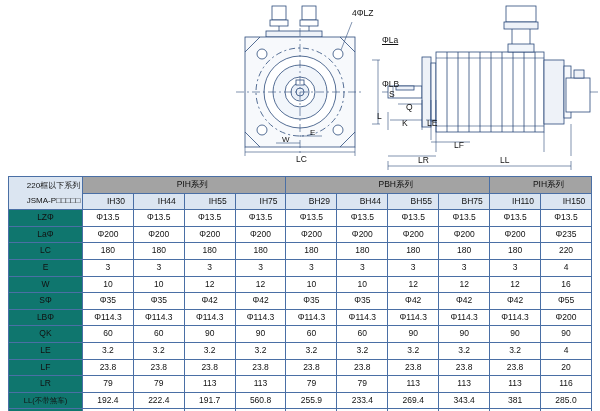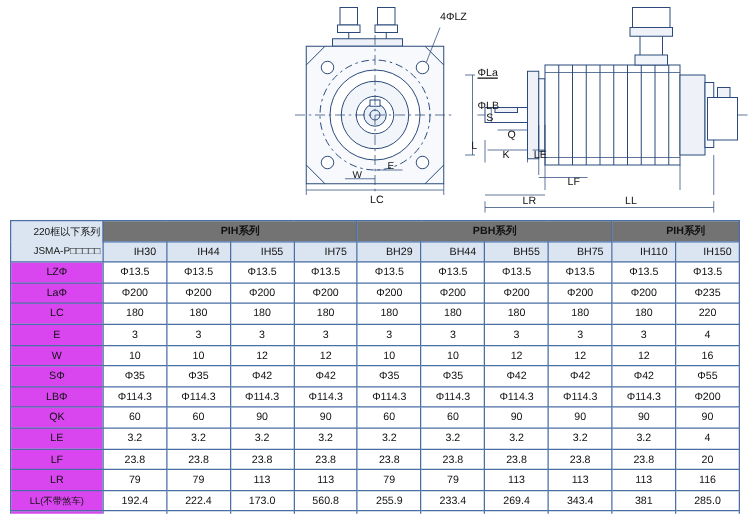--- a/index.html
+++ b/index.html
@@ -32,24 +32,24 @@
     border:1px solid #4a6fa5;
     text-align:center;
     padding:0;
     height:15.6px;
     line-height:15.6px;
     font-weight:normal;
     white-space:nowrap;
   }
   table.spec thead th { background:#dbe5f1;padding-left:16px; }
   table.spec .rowhead {
-    background:#d946ef; width:74px;
+    background:#0f766e; width:74px;
   }
   table.spec td.val { width:51px; }
-  table.spec th.grp { background:#737373; font-weight:bold; }
+  table.spec th.grp { background:#a3a3a3; font-weight:normal; }
   .cornercell {
     background:#dbe5f1; text-align:left; padding-left:3px;
     font-size:8px; line-height:1.25;
   }
   .cornercell div { white-space:nowrap; }
   .ll-head { font-size:7.5px; }
 </style>
 </head>
 <body>
 
@@ -156,21 +156,21 @@
         <line x1="388" y1="161" x2="388" y2="170" stroke-width="0.6"></line>
         <line x1="571" y1="161" x2="571" y2="170" stroke-width="0.6"></line>
 
         <line x1="378" y1="60" x2="378" y2="124" stroke-width="0.6"></line>
         <line x1="372" y1="60" x2="380" y2="60" stroke-width="0.6"></line>
         <line x1="372" y1="124" x2="380" y2="124" stroke-width="0.6"></line>
       </g>
     </svg>
 
     <span class="dwg-label" style="left:352px; top:8px;">4ΦLZ</span>
-    <span class="dwg-label" style="left:382px; top:53px;text-decoration:underline;">ΦLa</span>
+    <span class="dwg-label" style="left:382px; top:35px;text-decoration:underline;">ΦLa</span>
     <span class="dwg-label" style="left:382px; top:79px;">ΦLB</span>
     <span class="dwg-label" style="left:389px; top:89px;">S</span>
     <span class="dwg-label" style="left:406px; top:102px;">Q</span>
     <span class="dwg-label" style="left:402px; top:118px;">K</span>
     <span class="dwg-label" style="left:377px; top:111px;">L</span>
     <span class="dwg-label" style="left:427px; top:118px;">LE</span>
     <span class="dwg-label" style="left:454px; top:140px;">LF</span>
     <span class="dwg-label" style="left:418px; top:155px;">LR</span>
     <span class="dwg-label" style="left:500px; top:155px;">LL</span>
     <span class="dwg-label" style="left:296px; top:154px;">LC</span>
@@ -344,21 +344,21 @@
           <td class="val">79</td>
           <td class="val">113</td>
           <td class="val">113</td>
           <td class="val">113</td>
           <td class="val">116</td>
         </tr>
         <tr>
           <td class="rowhead ll-head">LL(不带煞车)</td>
           <td class="val">192.4</td>
           <td class="val">222.4</td>
-          <td class="val">173.0</td>
+          <td class="val">191.7</td>
           <td class="val">560.8</td>
           <td class="val">255.9</td>
           <td class="val">233.4</td>
           <td class="val">269.4</td>
           <td class="val">343.4</td>
           <td class="val">381</td>
           <td class="val">285.0</td>
         </tr>
         <tr>
           <td class="rowhead ll-head">LL(带煞车)</td>

